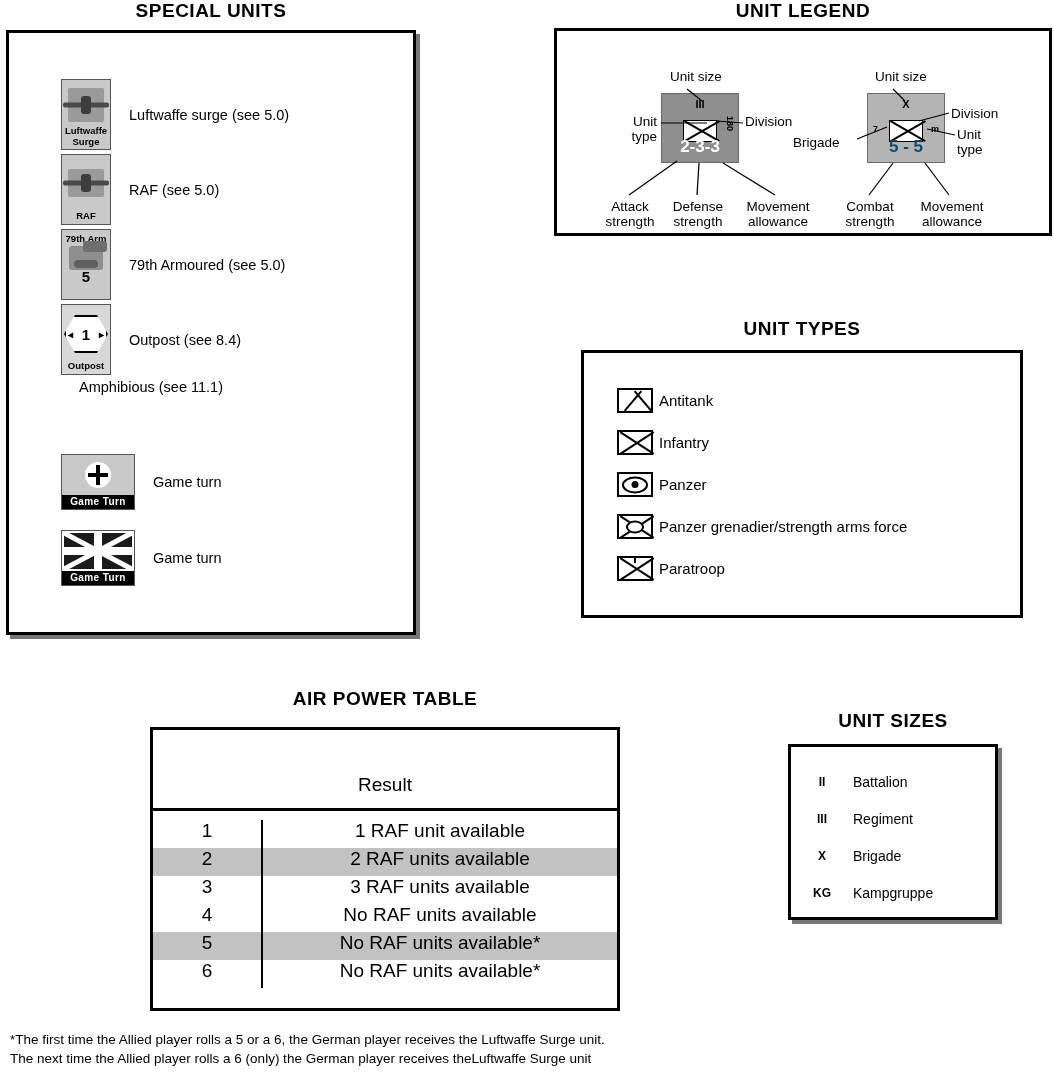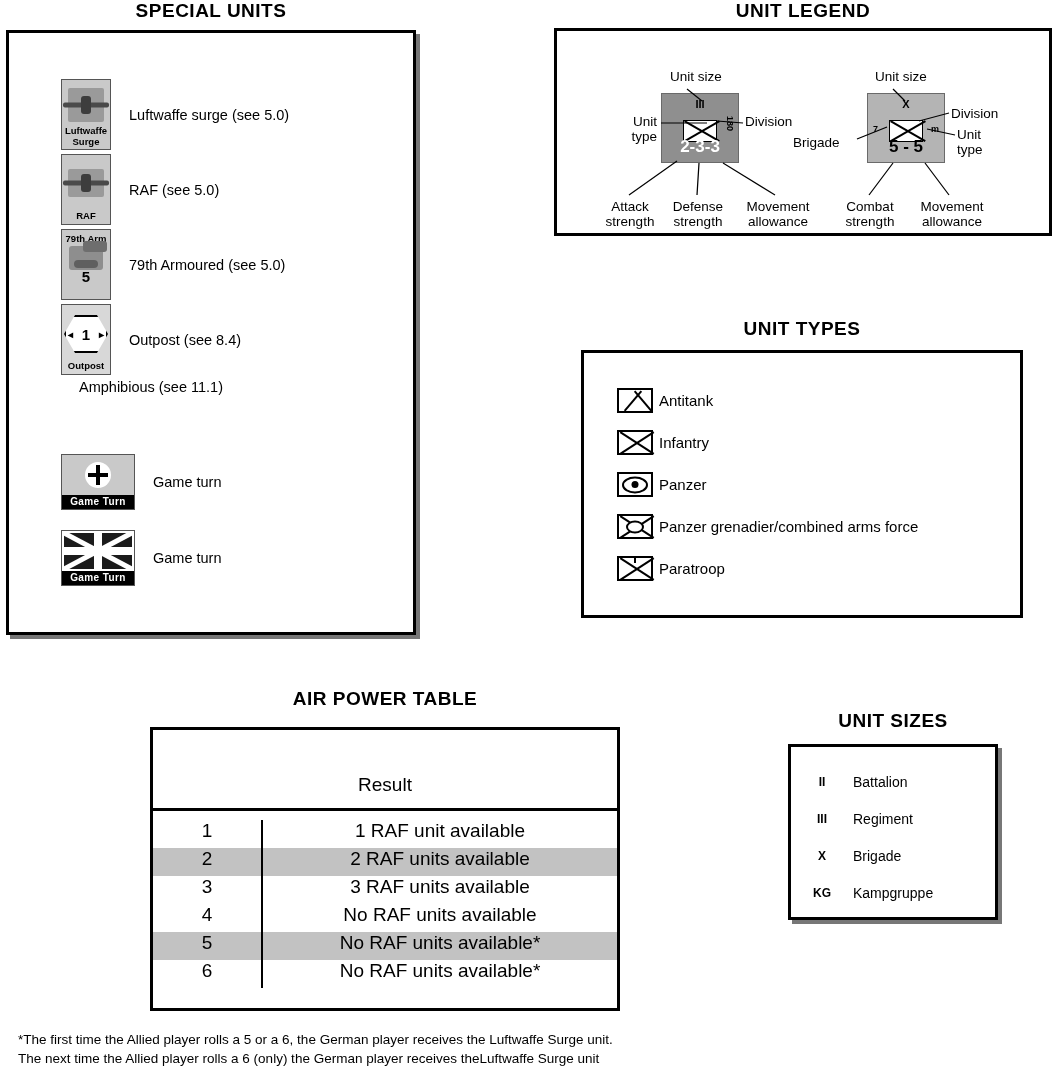--- a/index.html
+++ b/index.html
@@ -258,21 +258,21 @@
   .nato:before { transform: translateY(-50%) rotate(30deg); }
   .nato:after  { transform: translateY(-50%) rotate(-30deg); }
   .lc-size {
     position: absolute; top: 4px; left: 0; right: 0;
     text-align: center; font-size: 11px; font-weight: bold;
   }
   .lc-vals {
     position: absolute; bottom: 5px; left: 0; right: 0;
     text-align: center; font-size: 17px; font-weight: bold; color: #fff;
   }
-  .lc-vals.dark { color: #000000; }
+  .lc-vals.dark { color: #0c4a6e; }
   .lc-side-l, .lc-side-r {
     position: absolute; top: 30px; font-size: 9px; font-weight: bold;
   }
   .lc-side-l { left: 5px; }
   .lc-side-r { right: 5px; }
   .lc-rot {
     position: absolute; right: 3px; top: 22px;
     font-size: 9px; font-weight: bold;
     writing-mode: vertical-rl;
   }
@@ -365,21 +365,21 @@
     text-align: center;
     font-size: 19px;
     box-sizing: border-box;
   }
   .ap-row .res {
     flex: 1;
     text-align: center;
     font-size: 19px;
   }
   #air-power-footnote {
-    left: 18px; top: 1030px; width: 760px;
+    left: 10px; top: 1030px; width: 760px;
     font-size: 13.5px;
     line-height: 19px;
   }
 
   
   #unit-sizes-box { left: 788px; top: 744px; width: 210px; height: 176px; }
   .us-row {
     position: absolute;
     left: 0; right: 0;
     display: flex;
@@ -564,21 +564,21 @@
         <span class="oval"></span>
       </div>
     <div class="ut-label">Panzer</div>
   </div>
   <div class="ut-row" style="top:161px;">
     <div class="sym pzg">
         <span class="x1"></span>
         <span class="x2"></span>
         <span class="oval"></span>
       </div>
-    <div class="ut-label">Panzer grenadier/combined arms force</div>
+    <div class="ut-label">Panzer grenadier/strength arms force</div>
   </div>
   <div class="ut-row" style="top:203px;">
     <div class="sym para">
         <span class="x1"></span>
         <span class="x2"></span>
         <span class="wing"></span>
       </div>
     <div class="ut-label">Paratroop</div>
   </div>
 </div>

